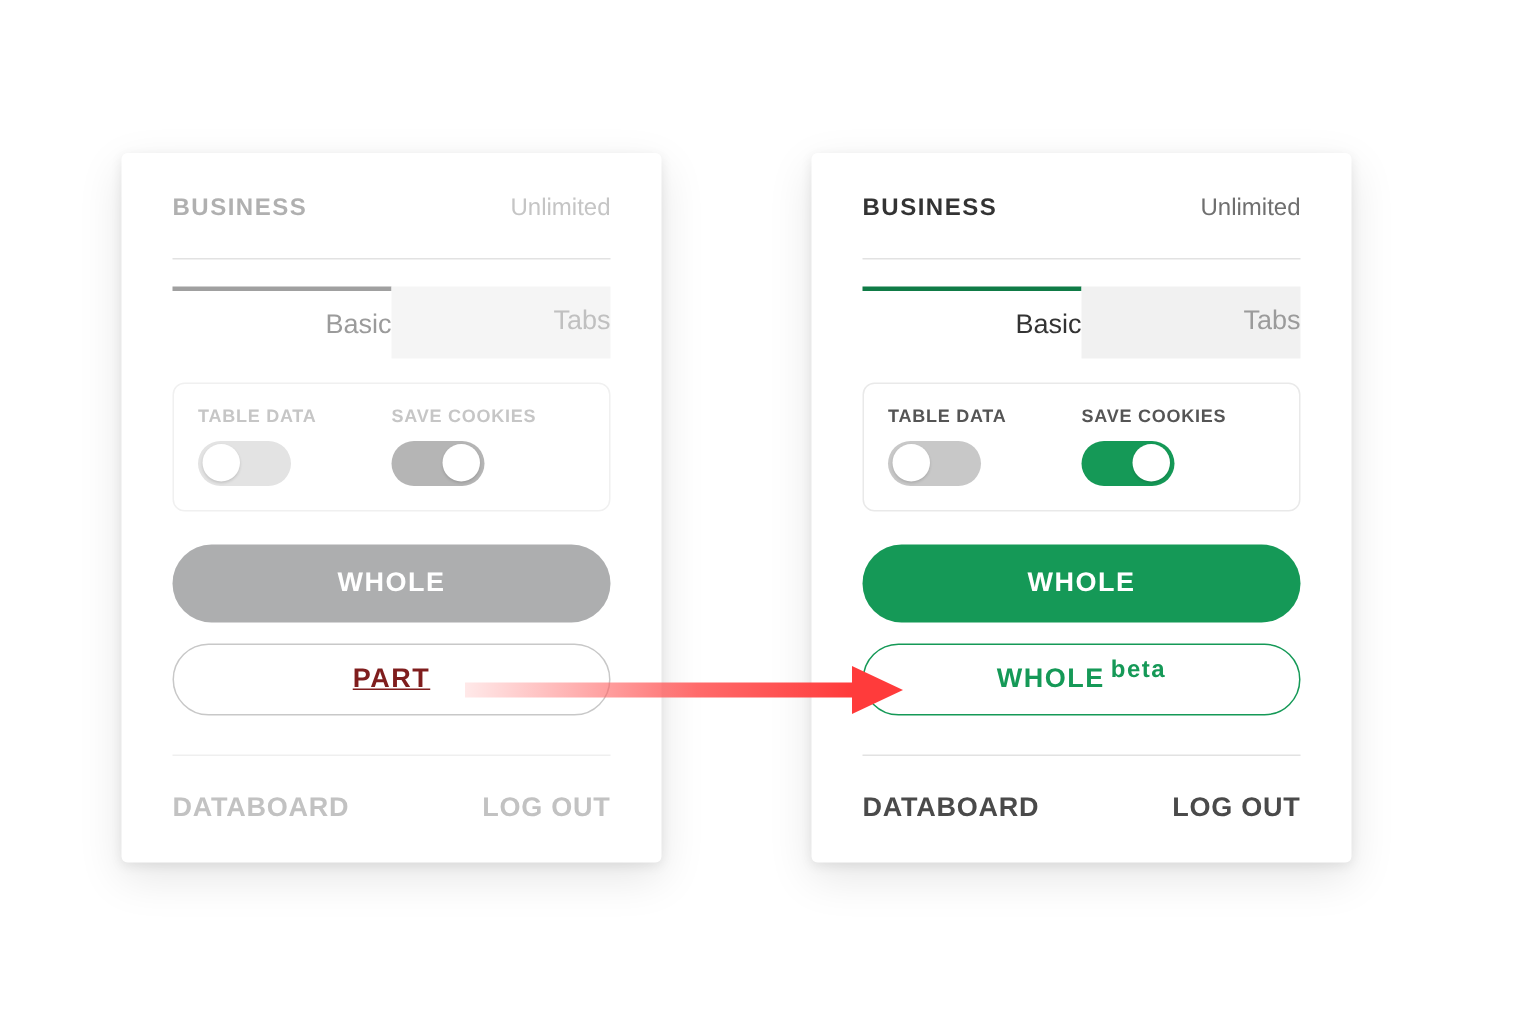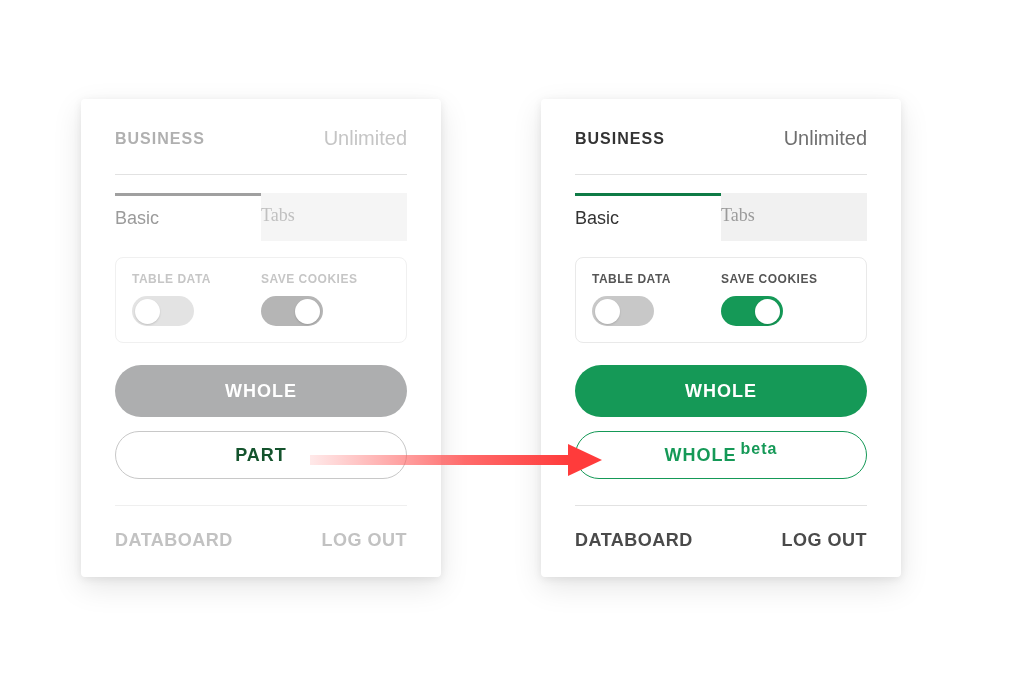--- a/index.html
+++ b/index.html
@@ -50,44 +50,43 @@
     margin-bottom: 24px;
   }
   .brand {
     font-weight: 700;
     letter-spacing: 1px;
     font-size: 16px;
   }
   .disabled .brand { color: var(--gray-muted); }
   .active .brand { color: #333333; }
   .plan {
-    font-size: 20px;
+    font-size: 16px;
     font-weight: 400;
   }
   .disabled .plan { color: #c5c5c5; }
   .active .plan { color: #6f6f6f; }
   .hr { border: none; border-top: 1px solid var(--gray-border); margin: 0; }
 
   
   .tabs {
     display: flex;
     margin-top: 18px;
   }
   .tab {
     flex: 1;
-    text-align: left;
+    text-align: right;
     padding: 12px 0;
     font-size: 18px;
     cursor: pointer;
     font-weight: 500;
   }
   .tab.inactive {
     background: #f1f1f1;
     color: #9b9b9b;
-    font-family: Liberation Serif, serif;
   }
   .tab.activeTab {
     border-top: 3px solid var(--green-dark);
     background: #ffffff;
   }
   .disabled .tab.activeTab {
     border-top: 3px solid #a0a0a0;
     color: #9b9b9b;
   }
   .active .tab.activeTab {
@@ -160,21 +159,21 @@
   .btn.primary { color: #ffffff; }
   .disabled .btn.primary { background: var(--gray-pill); }
   .active .btn.primary { background: var(--green); }
   .btn.secondary {
     background: #ffffff;
     border: 1.5px solid;
     margin-top: 14px;
     font-weight: 800;
     height: 48px;
   }
-  .disabled .btn.secondary { border-color: #c8c8c8; color: #14532d; }
+  .disabled .btn.secondary { border-color: #c8c8c8; color: #7f1d1d; text-decoration: underline; }
   .active .btn.secondary { border-color: var(--green); color: var(--green); }
   .beta {
     font-size: 16px;
     font-weight: 700;
     margin-left: 4px;
     position: relative;
     top: -6px;
   }
 
   .hr2 { border: none; border-top: 1px solid var(--gray-border); margin: 26px 0 0 0; }

